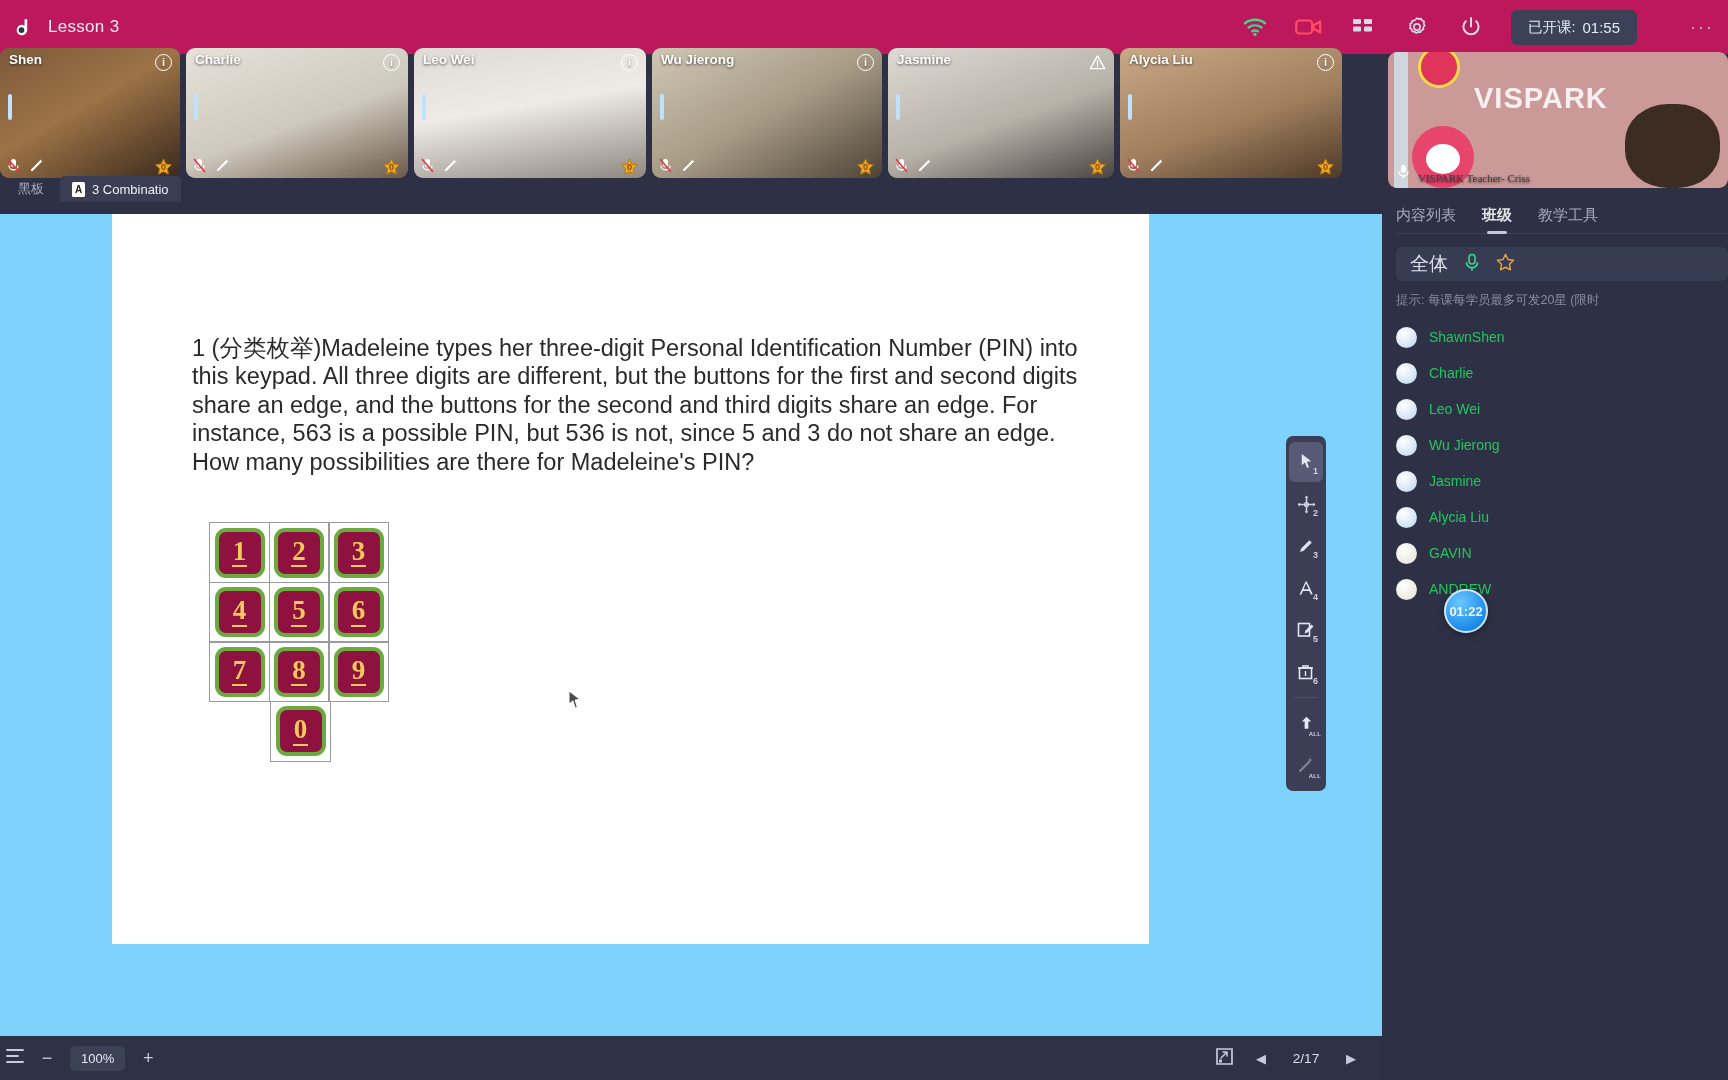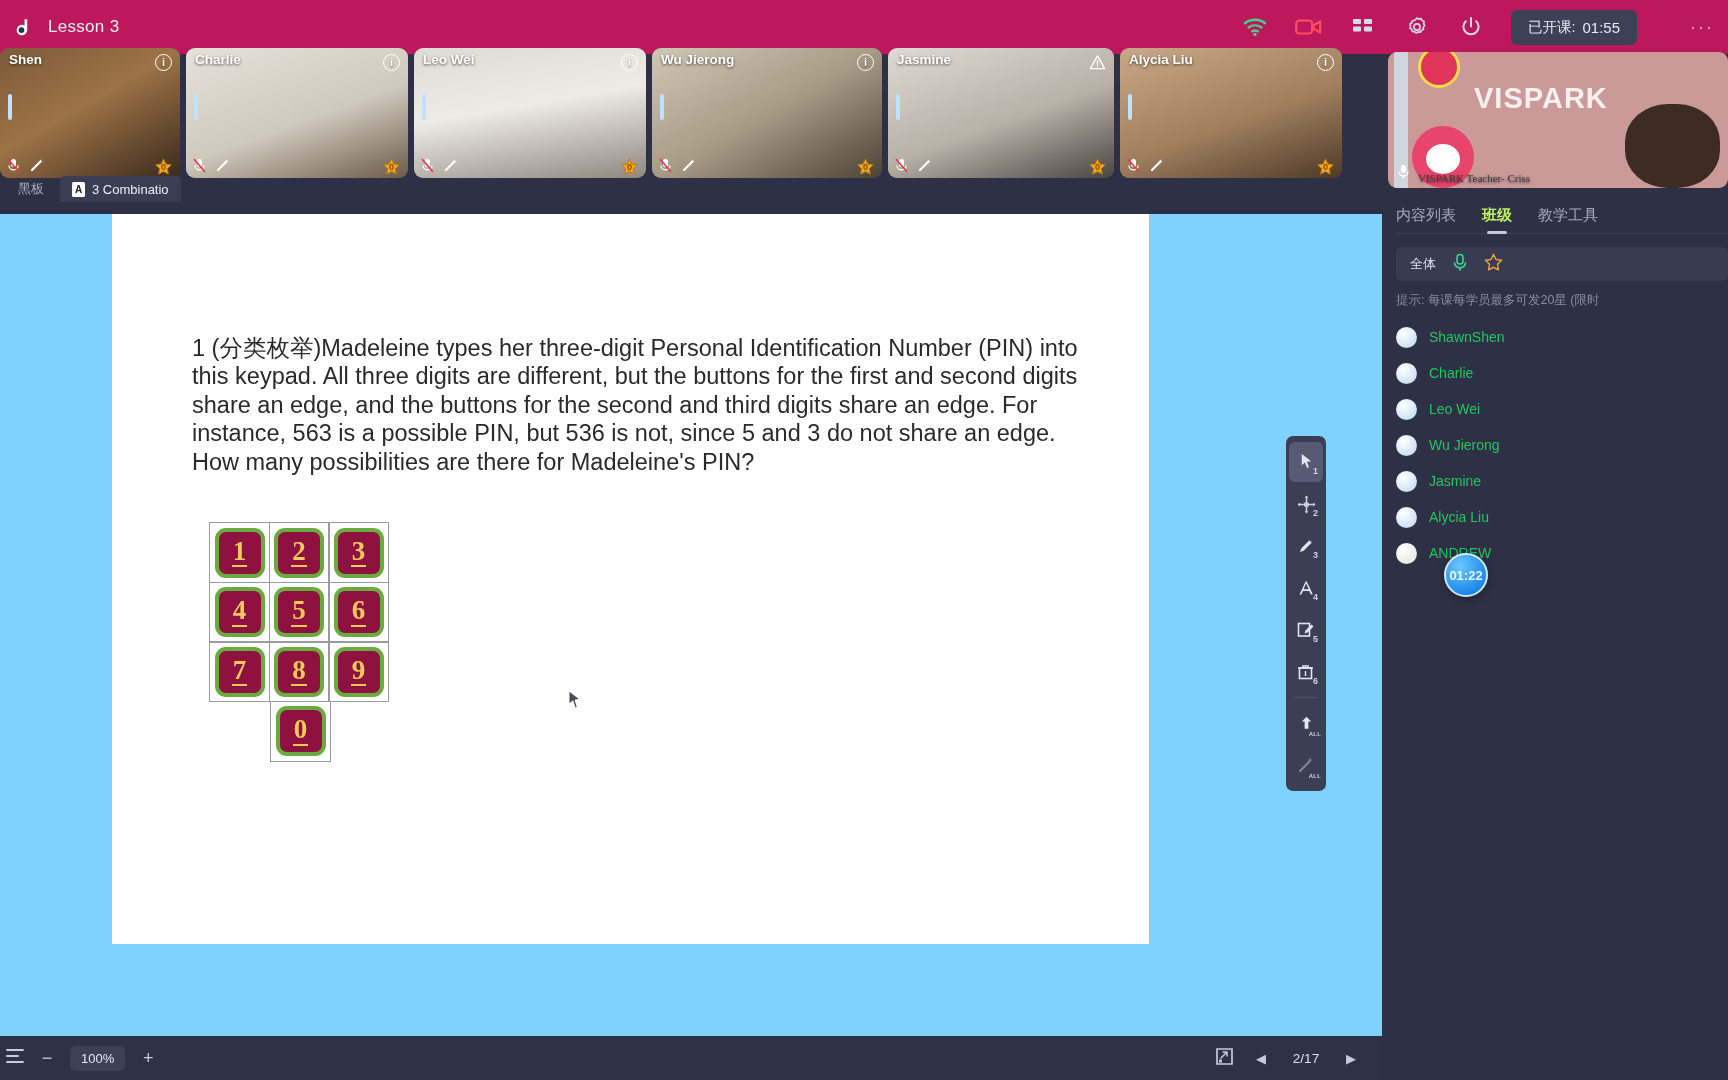--- a/index.html
+++ b/index.html
@@ -171,33 +171,33 @@
   
   .rpanel {
     position: absolute; top: 196px; left: 1382px; width: 346px; bottom: 0;
     background: #2e3145;
   }
   .rtabs {
     display: flex; align-items: center; gap: 26px;
     padding: 10px 14px 0 14px; position: relative;
   }
   .rtab { color: #a5aabf; font-size: 15px; padding-bottom: 9px; position: relative; }
-  .rtab.active { color: #bef264; font-weight: 700; font-family: Liberation Mono, monospace; }
+  .rtab.active { color: #e5e5e5; font-weight: 700; font-family: Liberation Mono, monospace; }
   .rtab.active::after {
     content: ""; position: absolute; left: 50%; transform: translateX(-50%);
     bottom: 0; width: 20px; height: 3px; border-radius: 2px; background: #c5c9da;
   }
   .rtabs-rule {
     position: absolute; left: 14px; right: 0; bottom: 0; height: 1px; background: #3d4158;
   }
   .allbar {
     margin: 13px 0 0 14px; height: 34px; background: #383c52; border-radius: 6px;
     display: flex; align-items: center; gap: 16px; padding: 0 14px; width: 332px;
   }
-  .allbar .alllabel { color: #dfe2ee; font-size: 13px; }
+  .allbar .alllabel { color: #dfe2ee; font-size: 19px; }
   .hint { margin: 11px 0 0 14px; color: #878ca3; font-size: 12.5px; white-space: nowrap; }
   .stulist { margin-top: 10px; padding-left: 14px; }
   .sturow {
     height: 36px; display: flex; align-items: center; gap: 12px; position: relative;
   }
   .avatar {
     width: 21px; height: 21px; border-radius: 50%;
     background: radial-gradient(circle at 35% 30%, #ffffff, #cfe2f6 70%, #b9d3ef);
   }
   .avatar.plain { background: radial-gradient(circle at 35% 30%, #ffffff, #eceae2 70%, #ddd9cd); }
@@ -625,20 +625,24 @@
       <div class="sturow">
         <div class="avatar"></div>
         <span class="stuname">Jasmine</span>
       </div>
       <div class="sturow">
         <div class="avatar"></div>
         <span class="stuname">Alycia Liu</span>
       </div>
       <div class="sturow">
         <div class="avatar plain"></div>
+        <span class="stuname">GAVIN</span>
+      </div>
+      <div class="sturow">
+        <div class="avatar plain"></div>
         <span class="stuname">ANDREW</span>
         <div class="timerbubble">01:22</div>
       </div>
     </div>
 </div>
 
 <div class="bottombar">
   <div class="bb-left">
     <span>
       <svg width="18" height="18" viewBox="0 0 18 18">

